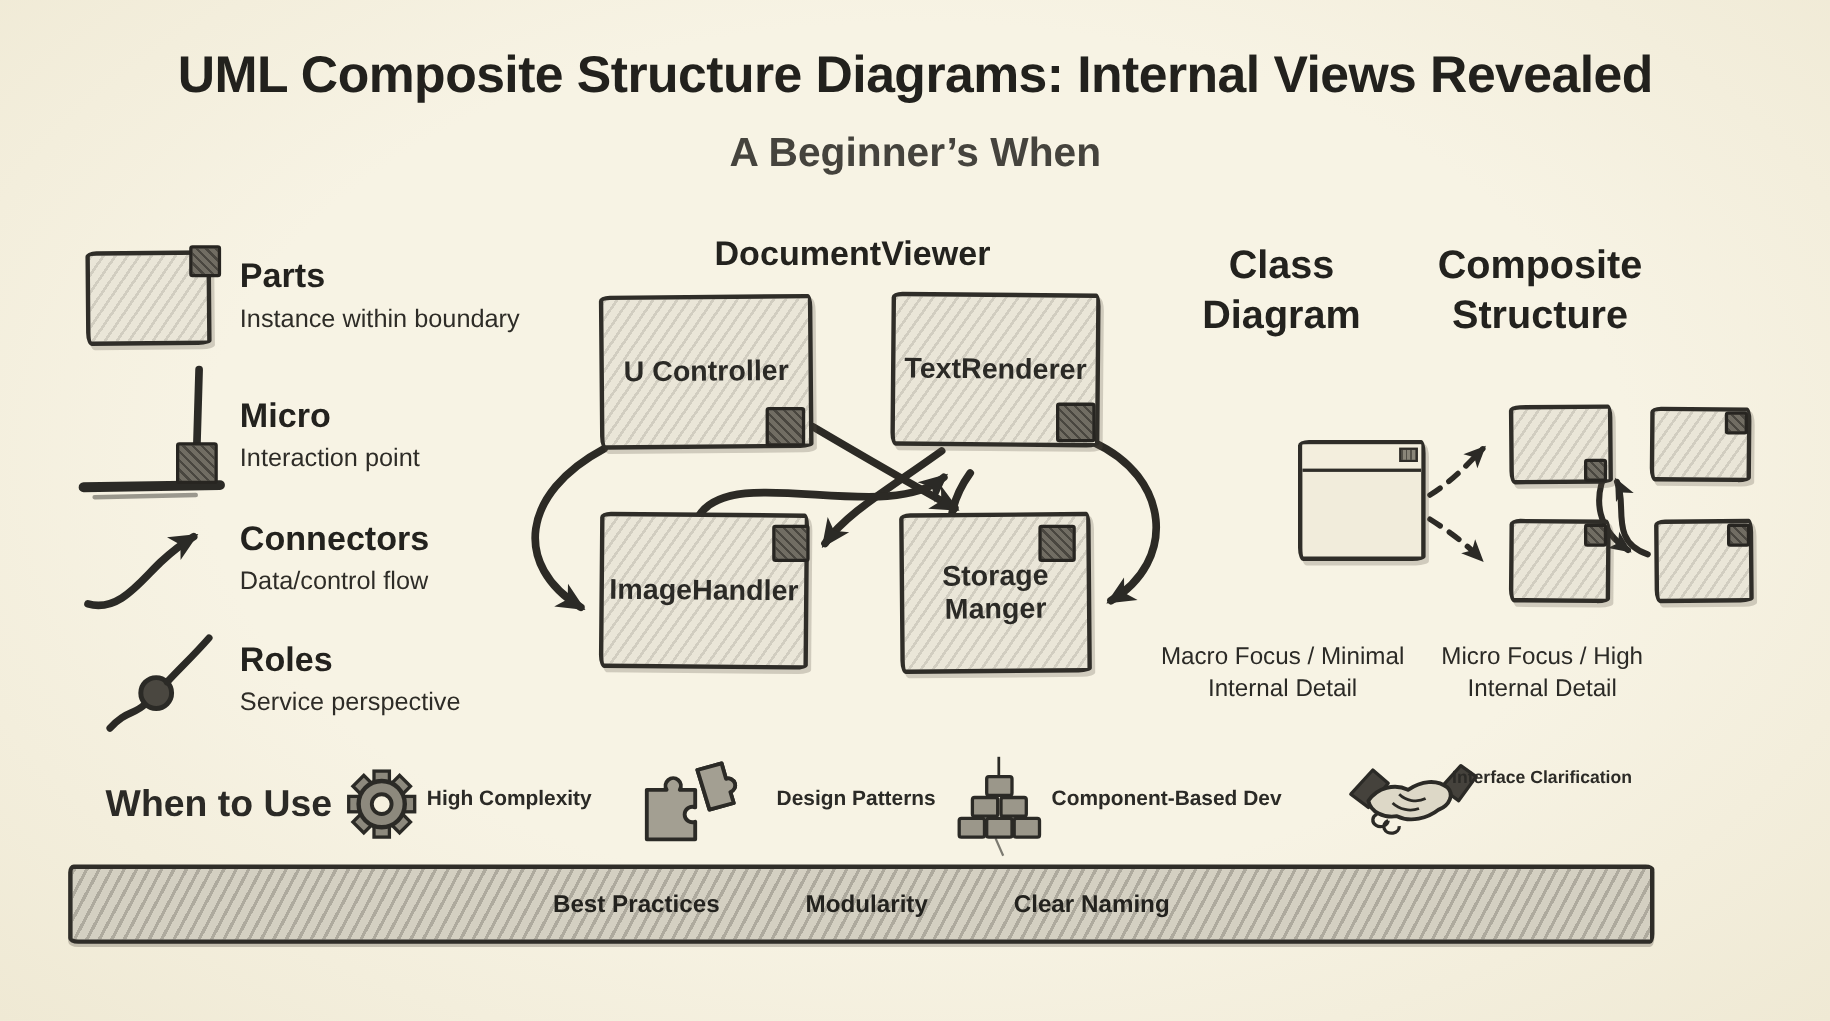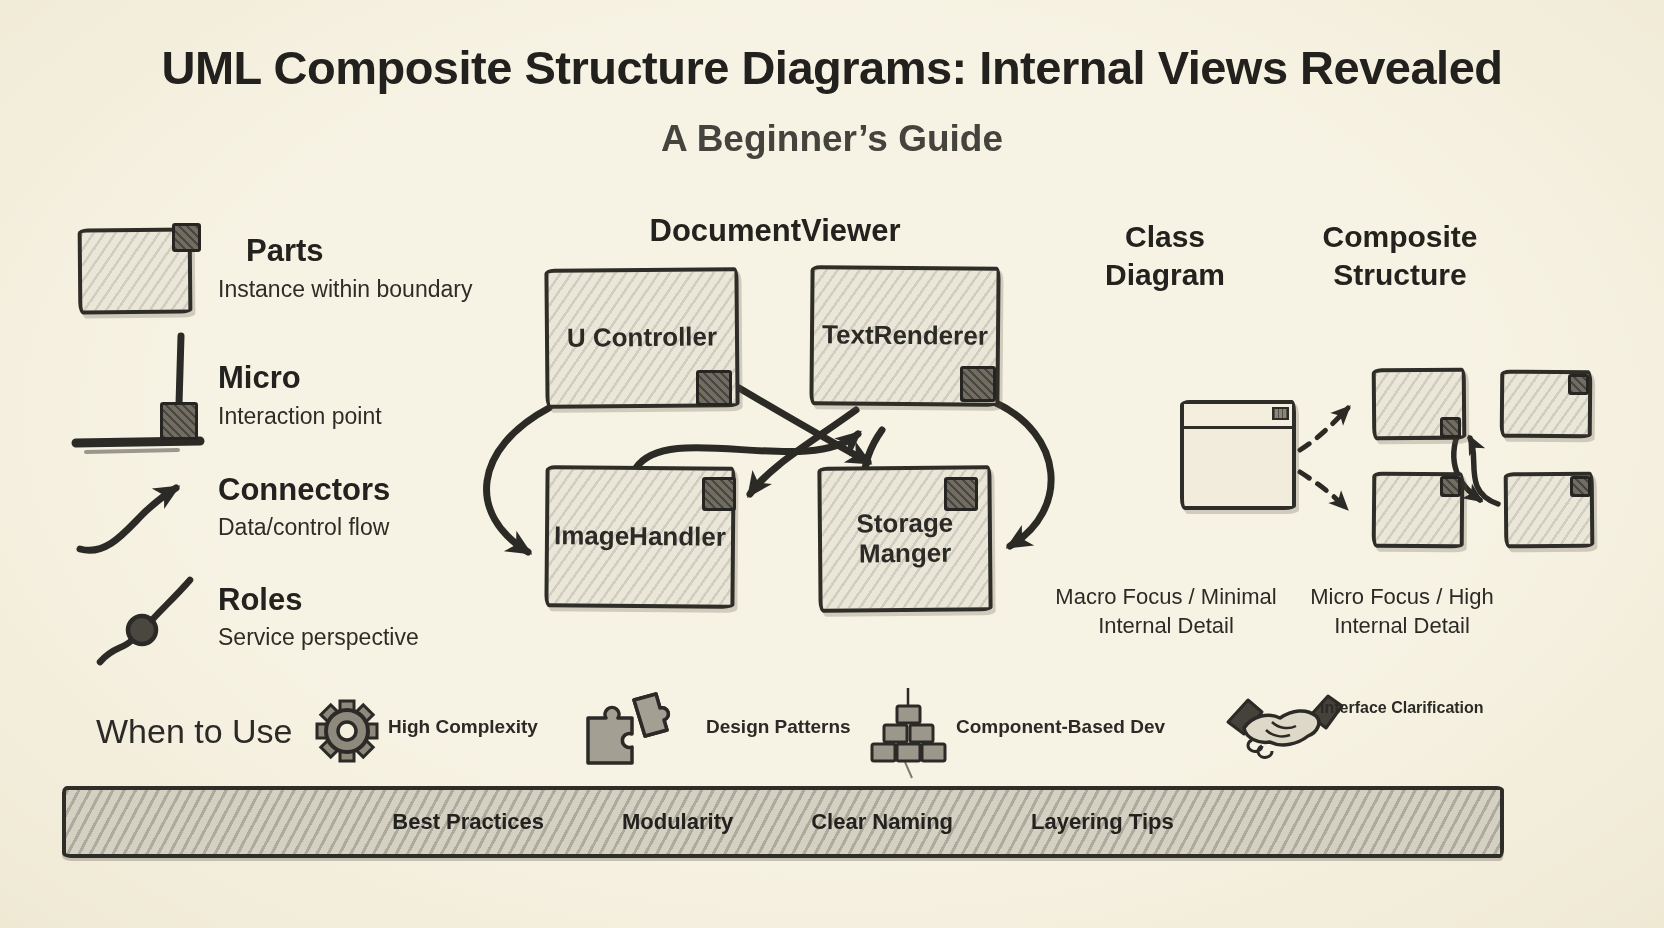--- a/index.html
+++ b/index.html
@@ -28,24 +28,24 @@
     background-color:#716d63;
     background-image:repeating-linear-gradient(45deg, rgba(25,23,20,0.45) 0 2px, transparent 2px 6px);
     border:3px solid #272521;border-radius:3px;box-sizing:border-box;
   }
   .tilt-l{transform:rotate(-0.5deg);}
   .tilt-r{transform:rotate(0.5deg);}
   
   .leg-h{font-size:31px;font-weight:700;color:#23221e;}
   .leg-d{font-size:23px;font-weight:400;color:#2e2c27;}
   
-  .sec-h{font-size:30px;font-weight:700;line-height:1.25;color:#23221e;}
+  .sec-h{font-size:36px;font-weight:700;line-height:1.25;color:#23221e;}
   .cap{font-size:22px;font-weight:400;line-height:1.3;color:#2b2a26;}
   
-  .wtu-label{font-size:34px;font-weight:400;}
+  .wtu-label{font-size:34px;font-weight:700;}
   .wtu-item{font-size:19px;font-weight:700;}
   
   .banner{
     left:62px;top:786px;width:1442px;height:72px;
     border:4px solid #2f2d28;border-radius:5px 8px 4px 9px/7px 4px 9px 5px;
     background-color:#d4d0c2;
     background-image:repeating-linear-gradient(118deg, rgba(75,71,63,0.28) 0 3px, transparent 3px 10px);
     box-sizing:border-box;
     display:flex;align-items:center;justify-content:center;gap:78px;
     box-shadow:0 3px 0 rgba(90,84,72,0.3);
@@ -154,25 +154,25 @@
       <path d="M1228,722 L1248,700 L1262,712 L1244,734 z" fill="#45423c" stroke-width="3"></path>
       <path d="M1310,716 L1328,696 L1342,706 L1326,728 z" fill="#45423c" stroke-width="3"></path>
       <path d="M1244,728 C1252,716 1268,712 1280,718 C1292,710 1306,708 1316,716 C1322,722 1318,732 1308,736 C1298,744 1282,748 1270,742 C1258,744 1246,738 1244,728 z" fill="#ddd8c7" stroke-width="3.5"></path>
       <path d="M1272,722 C1278,728 1288,730 1296,726 M1266,730 C1272,736 1282,738 1290,735" fill="none" stroke-width="2.5"></path>
       <path d="M1252,740 a7,6 0 1 0 10,6 M1262,746 a7,6 0 1 0 10,5" fill="none" stroke-width="3"></path>
     </g>
   </g>
 </svg>
 
 <div class="abs main-title">UML Composite Structure Diagrams: Internal Views Revealed</div>
-<div class="abs sub-title">A Beginner’s Guide</div>
+<div class="abs sub-title">A Beginner’s When</div>
 
 <div class="abs sketch-box tilt-l" style="left:78px;top:228px;width:114px;height:86px;"></div>
 <div class="abs port-sq" style="left:172px;top:223px;width:29px;height:29px;"></div>
-<div class="abs leg-h" style="left:218px;top:233px;margin-left:28px;">Parts</div>
+<div class="abs leg-h" style="left:218px;top:233px;">Parts</div>
 <div class="abs leg-d" style="left:218px;top:276px;">Instance within boundary</div>
 
 <div class="abs port-sq" style="left:160px;top:402px;width:38px;height:38px;"></div>
 <div class="abs leg-h" style="left:218px;top:360px;">Micro</div>
 <div class="abs leg-d" style="left:218px;top:403px;">Interaction point</div>
 
 <div class="abs leg-h" style="left:218px;top:472px;">Connectors</div>
 <div class="abs leg-d" style="left:218px;top:514px;">Data/control flow</div>
 
 <div class="abs leg-h" style="left:218px;top:582px;">Roles</div>
@@ -219,14 +219,13 @@
 <div class="abs wtu-label" style="left:96px;top:712px;">When to Use</div>
 <div class="abs wtu-item" style="left:388px;top:716px;">High Complexity</div>
 <div class="abs wtu-item" style="left:666px;top:716px;margin-left:40px;">Design Patterns</div>
 <div class="abs wtu-item" style="left:956px;top:716px;">Component-Based Dev</div>
 <div class="abs wtu-item" style="left:1320px;top:698px;width:176px;font-size:16px;line-height:1.2;">Interface Clarification</div>
 
 <div class="abs banner">
   <span>Best Practices</span>
   <span>Modularity</span>
   <span>Clear Naming</span>
-  <span>Layering Tips</span>
 </div>
 
 </body></html>

